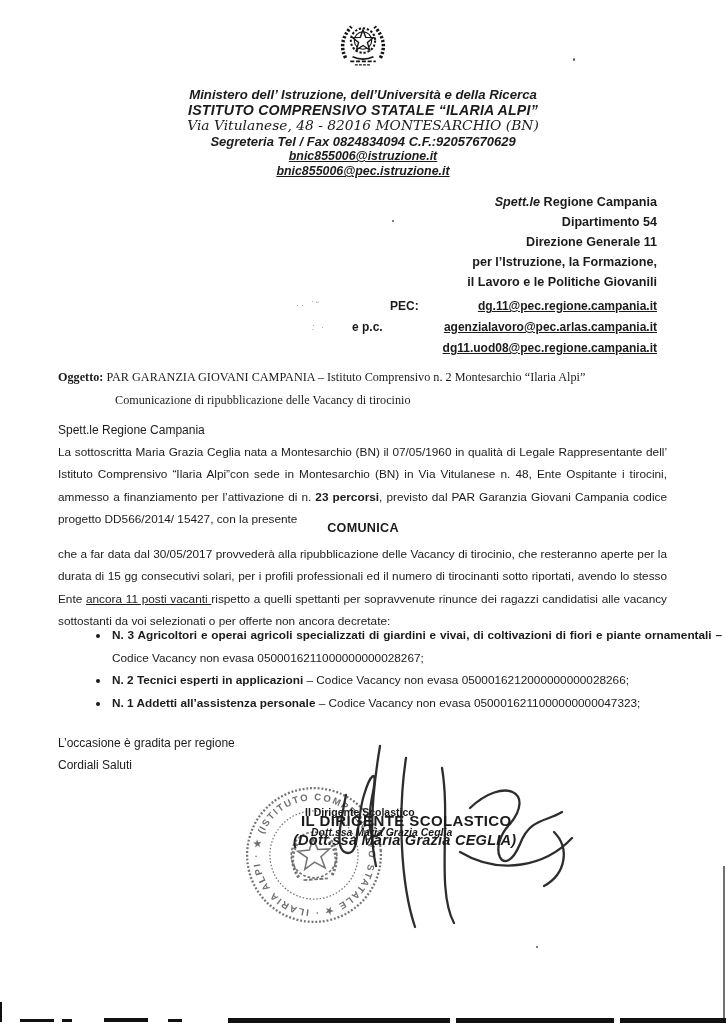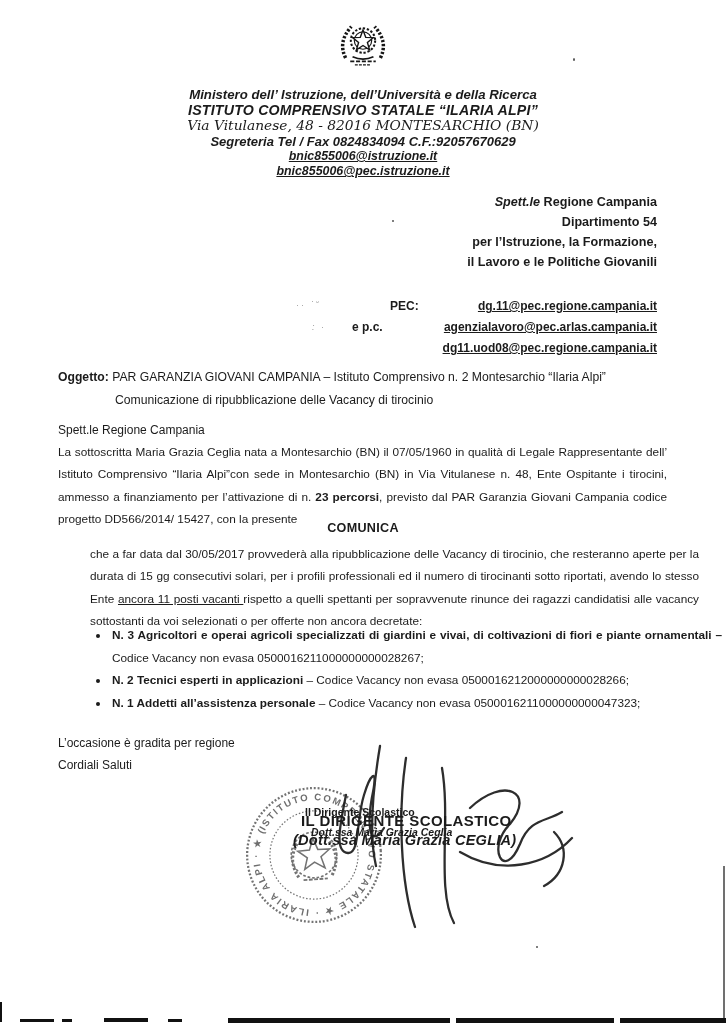--- a/index.html
+++ b/index.html
@@ -16,32 +16,32 @@
   .lh-seg{font-style:italic;font-size:13px;font-weight:bold;}
   .lh-email{font-style:italic;font-size:12.4px;font-weight:bold;text-decoration:underline;line-height:15px;}
   
   .recipient{position:absolute;right:69px;top:192px;width:320px;text-align:right;
     font-size:12.6px;font-weight:bold;line-height:20px;}
   .recipient .it{font-style:italic;}
   
   .pec-email{position:absolute;right:69px;font-size:12px;font-weight:bold;text-decoration:underline;}
   .pec-label{position:absolute;font-size:12px;font-weight:bold;}
   
-  .subject{position:absolute;left:58px;top:366px;width:616px;font-size:12.2px;line-height:23px;}
+  .subject{position:absolute;left:58px;top:366px;width:616px;font-size:12.2px;line-height:23px;font-family:Liberation Serif, serif;}
   .subject .lbl{font-weight:bold;}
   .subject .l1{font-weight:bold;}
   .subject .l2{display:block;padding-left:57px;font-weight:bold;}
   
   .salutation{position:absolute;left:58px;top:423px;font-size:12px;}
   .para{position:absolute;left:58px;width:609px;font-size:11.8px;line-height:22.3px;
     text-align:justify;}
   .p1{top:441px;}
   .comunica{position:absolute;left:0;top:521px;width:100%;text-align:center;
     font-weight:bold;font-size:12.6px;letter-spacing:.3px;}
-  .p2{top:543px;margin-left:32px;}
+  .p2{top:543px;}
   .b{font-weight:bold;}
   .u{text-decoration:underline;}
   .bullets{position:absolute;left:58px;top:624px;width:612px;margin:0;padding:0 0 0 52px;}
   .bullets li{font-size:11.8px;line-height:22.6px;text-align:justify;margin:0;padding-left:2px;}
   
   .closing{position:absolute;left:58px;top:733px;font-size:12px;line-height:21.5px;}
   
   .stamp{position:absolute;left:222px;top:779px;width:184px;height:152px;
     transform:rotate(-4deg);opacity:.88;}
   .sig-text{position:absolute;left:293px;top:804px;width:300px;z-index:3;}
@@ -78,20 +78,21 @@
     <div class="lh-institute">ISTITUTO COMPRENSIVO STATALE “ILARIA ALPI”</div>
     <div class="lh-address">Via Vitulanese, 48 - 82016  MONTESARCHIO (BN)</div>
     <div class="lh-seg"><span>Segreteria Tel / Fax 0824834094 </span><span class="b">C.F.:92057670629</span></div>
     <div class="lh-email">bnic855006@istruzione.it</div>
     <div class="lh-email">bnic855006@pec.istruzione.it</div>
   </div>
 
   <div class="recipient">
     <div><span class="it">Spett.le</span><span> Regione Campania</span></div>
     <div>Dipartimento 54</div>
+    <div>Direzione Generale 11</div>
     <div>per l’Istruzione, la Formazione,</div>
     <div>il Lavoro e le Politiche Giovanili</div>
   </div>
 
   <span class="pec-label" style="left:390px;top:299px;">PEC:</span>
   <span class="pec-email" style="top:299px;">dg.11@pec.regione.campania.it</span>
   <span class="pec-label" style="left:352px;top:320px;">e p.c.</span>
   <span class="pec-email" style="top:320px;">agenzialavoro@pec.arlas.campania.it</span>
   <span class="pec-email" style="top:341px;">dg11.uod08@pec.regione.campania.it</span>
   <span class="pencil" style="left:296px;top:300px;">·· ˙˘</span>

